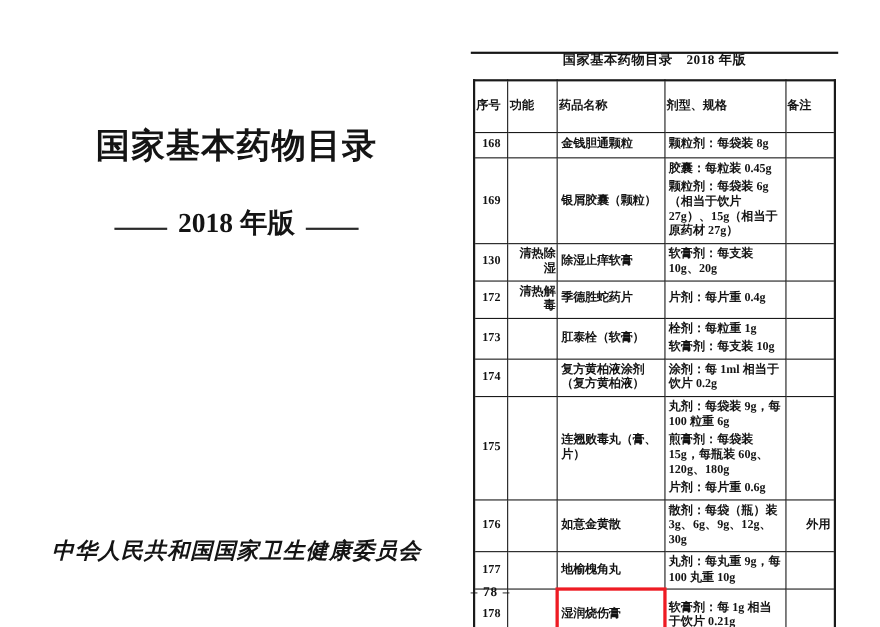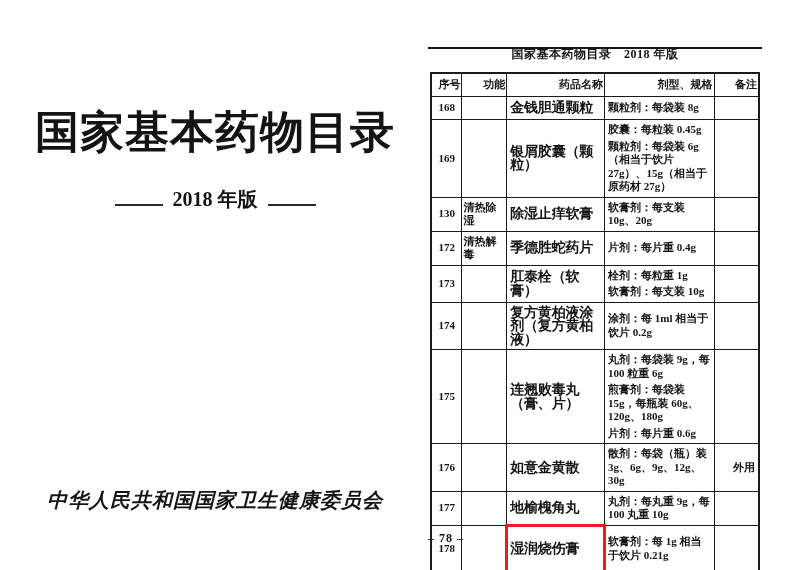--- a/index.html
+++ b/index.html
@@ -5,28 +5,28 @@
   html,body { margin:0; padding:0; background:#ffffff; }
   .spread {
     position:relative; width:800px; height:570px; background:#ffffff;
     font-family:"Liberation Serif","DejaVu Serif",serif; color:#141414; overflow:hidden;
   }
 
   
   .cover { position:absolute; left:0; top:0; width:430px; height:570px; }
   .cover-title {
     position:absolute; top:112px; left:0; width:100%;
-    text-align:center; font-size:44px; font-weight:bold; letter-spacing:1px;
+    text-align:center; font-size:31px; font-weight:bold; letter-spacing:1px;
     line-height:42px;
   }
   .edition-row {
     position:absolute; top:186px; left:0; width:100%;
     display:flex; justify-content:center; align-items:center; gap:10px;
   }
-  .edition-text { font-size:20px; font-weight:bold; }
+  .edition-text { font-size:25px; font-weight:bold; }
   .edition-rule { width:48px; height:2px; background:#2a2a2a; transform:translateY(5px); }
   .publisher {
     position:absolute; top:487px; left:0; width:100%;
     text-align:center; font-size:20px; font-weight:bold; font-style:italic;
     letter-spacing:1px;
   }
 
   
   .page { position:absolute; left:428px; top:0; width:334px; height:570px; }
   .page-header {
@@ -36,30 +36,30 @@
   .header-rule { position:absolute; top:47px; left:0; width:100%; height:2px; background:#161616; }
 
   .drug-table {
     position:absolute; top:72px; left:2px; width:330px;
     border-collapse:collapse; border:2px solid #1a1a1a;
     font-size:11px; font-weight:bold; line-height:13.5px;
   }
   .drug-table th, .drug-table td {
     border:1px solid #1a1a1a; padding:3px 3px; vertical-align:middle;
   }
-  .drug-table th { text-align:right; padding:4px 1px; height:14px; }
+  .drug-table th { text-align:left; padding:16px 1px; height:14px; }
   .drug-table td { height:16px; }
   .col-no   { width:31px; }
   .col-func { width:45px; }
   .col-name { width:98px; }
   .col-spec { width:110px; }
   .col-note { width:45px; }
   td.c-no   { text-align:center; }
-  td.c-func { text-align:left; padding:3px 1px;margin-left:33px; }
-  td.c-name { text-align:left; font-size:14px; letter-spacing:-0.2px; }
+  td.c-func { text-align:right; padding:3px 1px;margin-left:33px; }
+  td.c-name { text-align:left; font-size:11px; letter-spacing:-0.2px; }
   td.c-spec { text-align:left; }
   td.c-note { text-align:right;border-radius:17px; }
   .spec-line + .spec-line { margin-top:3px; }
   .drug-table tr:last-child td { height:40px; }
 
   
   .hl { position:relative; }
   .hl::after {
     content:""; position:absolute; top:-2px; left:-2px; right:-2px; bottom:-2px;
     border:3px solid var(--hl,#ee1b23); pointer-events:none; z-index:2;

